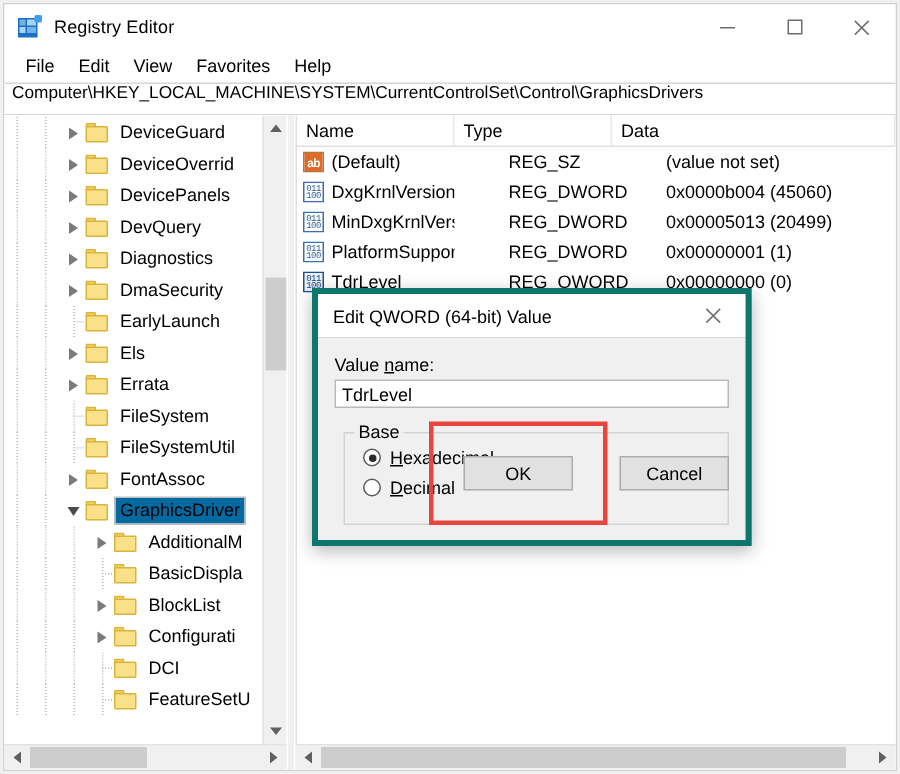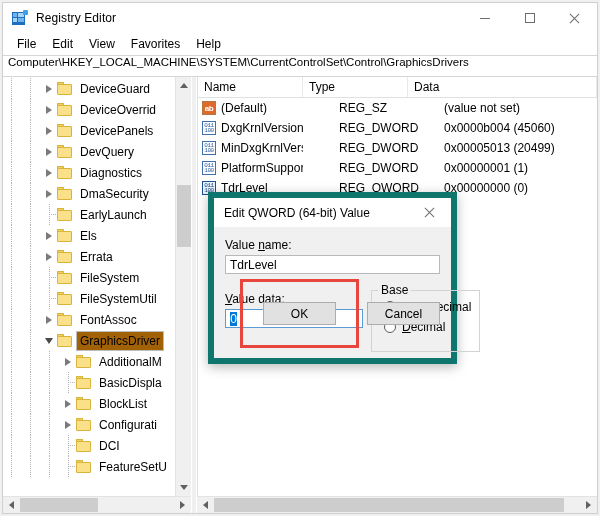--- a/index.html
+++ b/index.html
@@ -183,21 +183,21 @@
   }
   .tree-row {
     height: 21px;
     display: flex;
     align-items: center;
     white-space: nowrap;
     cursor: default;
     position: relative;
   }
   .tree-row.selected .tree-label-box {
-    background: #a16207;
+    background: #0369a1;
     outline: 1px solid #bdbdbd;
   }
   .indent {
     height: 21px;
     flex: none;
     position: relative;
   }
   .indent::before {
     content: "";
     position: absolute;
@@ -449,25 +449,25 @@
     letter-spacing: -0.4px;
   }
   .regicon.num.strong { border-color: #1e4f8f; background:#eaf2fb; }
   .regicon.num.strong span { color: #14437f; }
 
   
   .dlg-shadow {
     position: absolute;
     left: 208px;
     top: 192px;
-    width: 249px;
+    width: 293px;
     height: 172px;
     box-shadow: 0 3px 11px rgba(0,0,0,0.28);
     background: #737373;
-    border: 6px solid #0f766e;
+    border: 4px solid #0f766e;
     box-sizing: border-box;
     display: flex;
     flex-direction: column;
   }
   .dlg-title {
     height: 29px;
     min-height: 29px;
     background: #ffffff;
     display: flex;
     align-items: center;
@@ -991,28 +991,20 @@
       </div>
     </div>
     <div class="dlg-body">
 
       <div class="fld-label">Value <u>n</u>ame:</div>
       <div class="txtbox wide">
         <span>TdrLevel</span>
       </div>
 
       <div class="row2">
-        <div class="col-left">
-          <div class="fld-label" style="margin-top:8px;">
-            <u>V</u>alue data:
-          </div>
-          <div class="txtbox focus">
-            <span class="sel-char">0</span>
-          </div>
-        </div>
 
         <div class="col-right">
           <div class="groupbox">
             <span class="gb-title">Base</span>
             <div class="radio-row">
               <span class="radio checked"></span>
               <span class="radio-label"><u>H</u>exadecimal</span>
             </div>
             <div class="radio-row">
               <span class="radio"></span>

